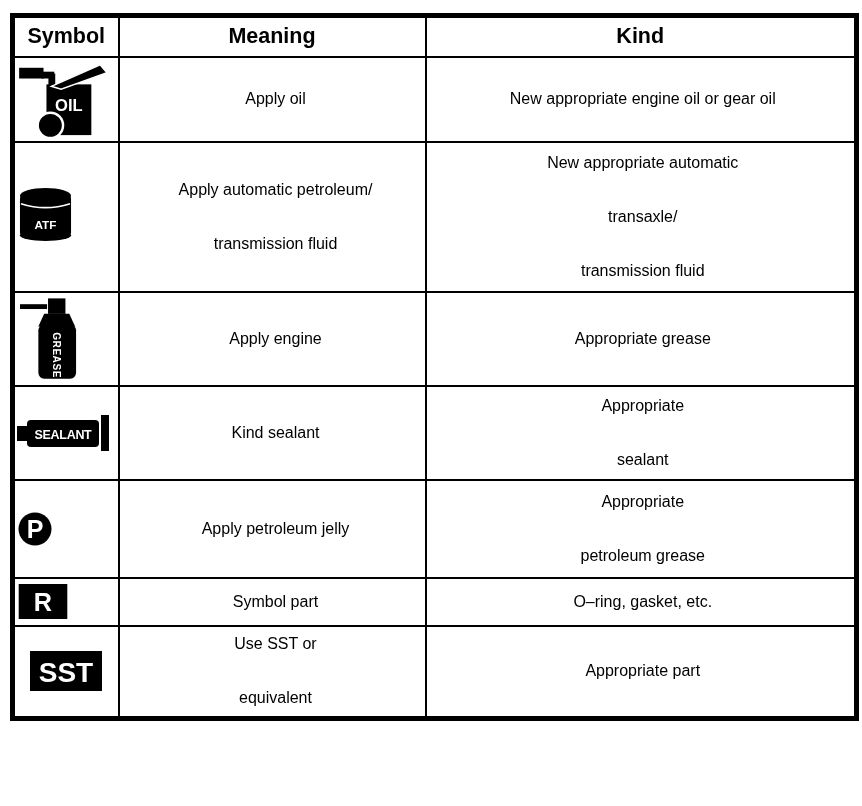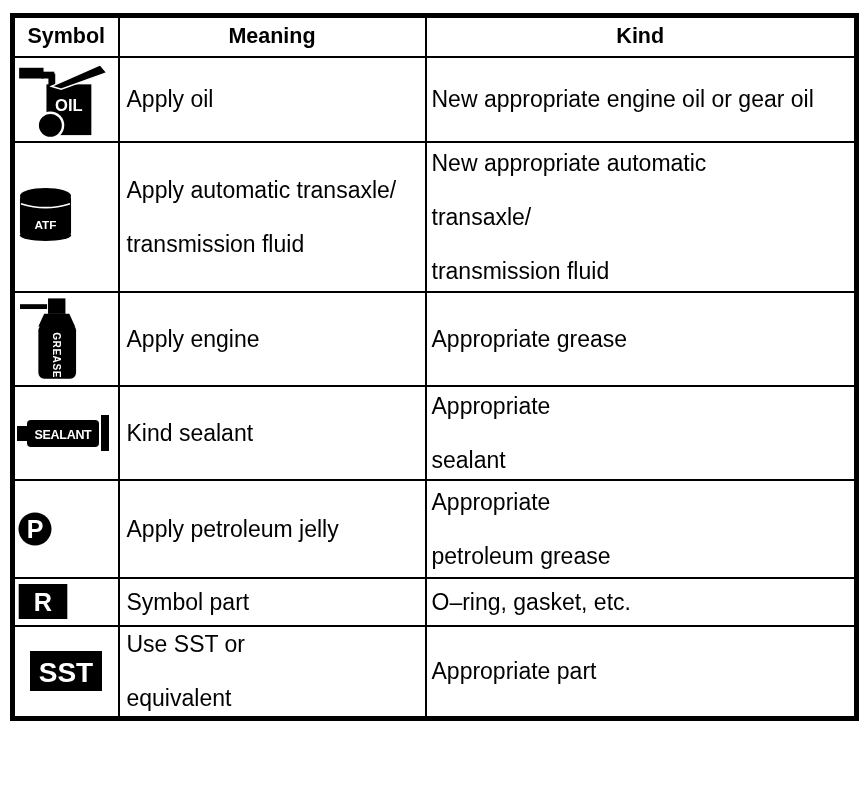--- a/index.html
+++ b/index.html
@@ -54,23 +54,24 @@
   td.sym.pad5 > svg { margin-left: 5px; }
   td.sym.center > svg { margin: 0 auto; }
   td.meaning .lines { padding-left: 7px; }
   td.kind .lines { padding-left: 5px; }
   .lines {
     display: flex;
     flex-direction: column;
     gap: 30px;
   }
   .line {
-    font-size: 23px;
+    font-size: 16px;
     line-height: 24px;
     white-space: nowrap;
+    text-align: center;
   }
   svg text {
     fill: #ffffff;
     font-family: "Liberation Sans", sans-serif;
     font-weight: bold;
   }
 </style>
 </head>
 <body>
 
@@ -120,21 +121,21 @@
           <svg width="55" height="59" viewBox="0 0 56 60">
             <rect x="2" y="9" width="52" height="40" rx="3" fill="#000"></rect>
             <ellipse cx="28" cy="49" rx="26" ry="6" fill="#000"></ellipse>
             <ellipse cx="28" cy="9" rx="26" ry="8" fill="#000"></ellipse>
             <path d="M3,17 Q28,25 53,17" fill="none" stroke="#fff" stroke-width="1.8"></path>
             <text x="28" y="43" font-size="12" text-anchor="middle">ATF</text>
           </svg>
         </td>
         <td class="meaning">
           <div class="lines">
-            <div class="line">Apply automatic transaxle/</div>
+            <div class="line">Apply automatic petroleum/</div>
             <div class="line">transmission fluid</div>
           </div>
         </td>
         <td class="kind">
           <div class="lines">
             <div class="line">New appropriate automatic</div>
             <div class="line">transaxle/</div>
             <div class="line">transmission fluid</div>
           </div>
         </td>

